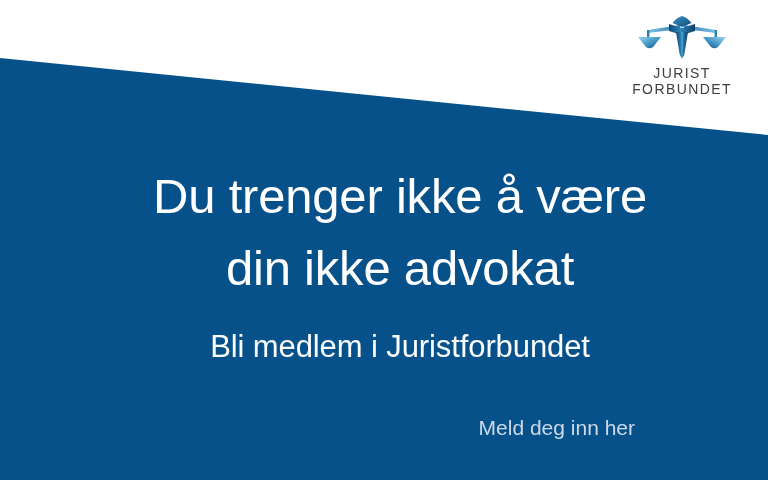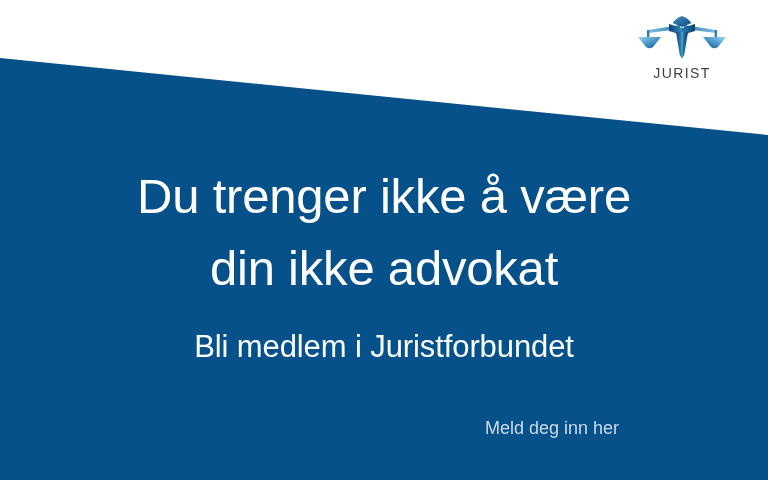--- a/index.html
+++ b/index.html
@@ -47,21 +47,21 @@
     font-size: 14px;
     font-weight: 400;
     letter-spacing: 1.4px;
     line-height: 16px;
     white-space: nowrap;
   }
   .logo-word.line1 { margin-top: 3px; }
   
   .content {
     position: absolute;
-    left: 0;
+    left: 16px;
     top: 0;
     width: 721px;
     height: 480px;
     z-index: 4;
   }
   .headline {
     position: absolute;
     left: 0;
     top: 160px;
     width: 768px;
@@ -87,21 +87,21 @@
     line-height: 40px;
     letter-spacing: -0.1px;
   }
   .cta {
     position: absolute;
     right: 102px;
     top: 410px;
     color: #ccdae7;
     font-family: "Liberation Sans", sans-serif;
     font-weight: 400;
-    font-size: 18px;
+    font-size: 21px;
     line-height: 36px;
     letter-spacing: 0px;
     white-space: nowrap;
   }
 </style>
 </head>
 <body>
 
 <div id="ad-banner">
 
@@ -153,20 +153,21 @@
 
       <path d="M46 2 Q40 4 36.5 9 L46 13 L55.5 9 Q52 4 46 2 Z" fill="url(#gTop)"></path>
 
       <path d="M33 10 L46 14 L59 10 L59 17 L46 21 L33 17 Z" fill="url(#gCol)"></path>
 
       <path d="M40 18 L52 18 L48.4 40 Q46 47.5 43.6 40 Z" fill="url(#gCol)"></path>
 
       <path d="M45.2 18 L47.4 18 L46.6 44 Q46 46.6 45.4 44 Z" fill="#5fb0db" opacity="0.55"></path>
     </svg>
     <span class="logo-word line1">JURIST</span>
+    <span class="logo-word line2">FORBUNDET</span>
   </div>
 
   <div class="content">
 
     <div class="headline">
       <span class="headline-line">Du trenger ikke å være</span>
       <span class="headline-line">din ikke advokat</span>
     </div>
 
     <div class="subheading">Bli medlem i Juristforbundet</div>

